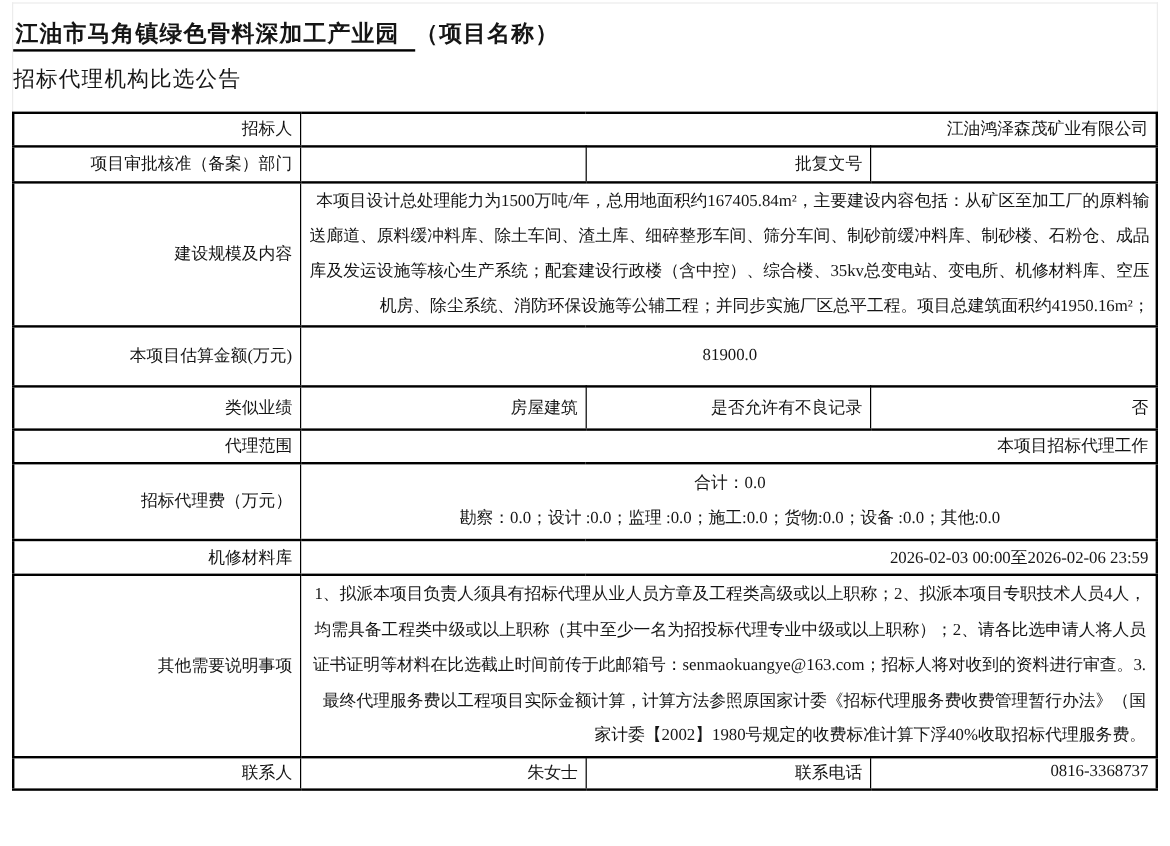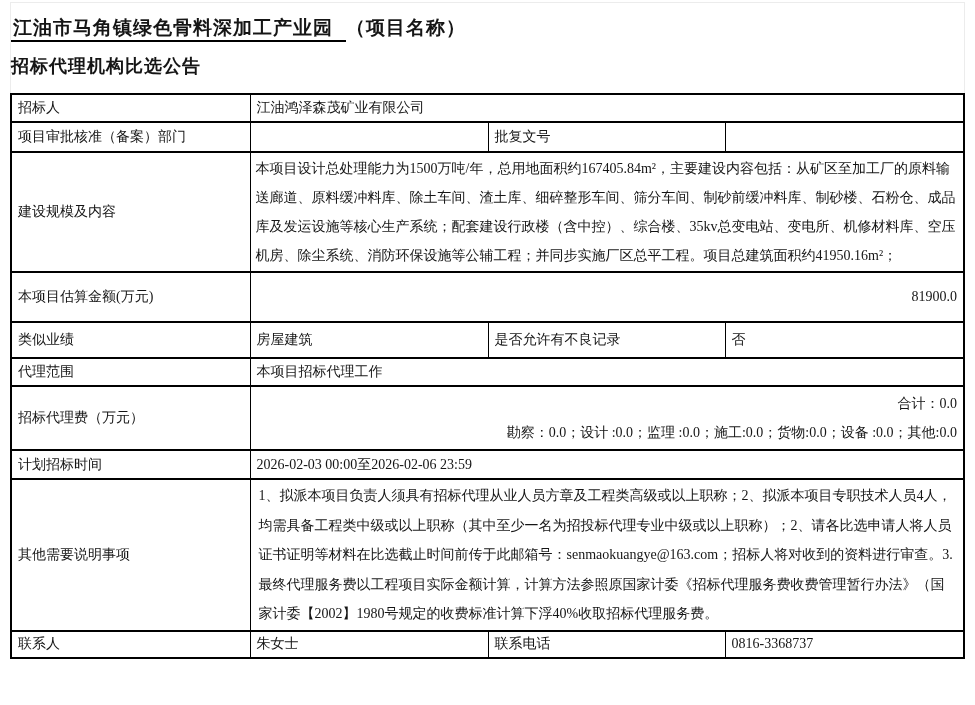--- a/index.html
+++ b/index.html
@@ -14,41 +14,41 @@
     margin: 2px 10px 0 10px;
     border: 1px solid #ececec;
     border-bottom: none;
   }
   .titles { text-align: left; padding: 12px 0 15px 0; }
   .title-line1 { font-size: 19px; font-weight: bold; letter-spacing: 1px; }
   .title-line1 .uline {
     border-bottom: 2px solid #000;
     padding: 0 13px 2px 2px;
   }
-  .title-line2 { font-size: 18px; font-weight: bold; margin-top: 13px; letter-spacing: 1px; }
+  .title-line2 { font-size: 18px; font-weight: normal; margin-top: 13px; letter-spacing: 1px; }
 
   table.form {
     width: calc(100% + 2px);
     margin: 0 -1px -1px -1px;
     border-collapse: collapse;
     table-layout: fixed;
     border: 2px solid #000;
   }
   td {
     border: 2px solid #000;
     border-left-width: 1px;
     border-right-width: 1px;
     font-size: 14px;
-    text-align: left;
+    text-align: right;
     vertical-align: middle;
     padding: 2px 6px;
     overflow: hidden;
     word-break: break-all;
   }
-  td.left { text-align: right; padding-left: 9px; }
+  td.left { text-align: center; padding-left: 9px; }
   td.scale-cell   { line-height: 29px; padding: 1px 5px; margin-left: 36px; }
   td.other-cell   { line-height: 29.5px; padding: 1px 8px; }
   td.fee-cell     { line-height: 29px; }
   .nowrap { white-space: nowrap; }
 </style>
 </head>
 <body>
 
 <div class="doc">
 
@@ -103,21 +103,21 @@
 
       <tr style="height:62px">
         <td>招标代理费（万元）</td>
         <td colspan="3" class="left fee-cell">
           <div>合计：0.0</div>
           <div>勘察：0.0；设计 :0.0；监理 :0.0；施工:0.0；货物:0.0；设备 :0.0；其他:0.0</div>
         </td>
       </tr>
 
       <tr style="height:29px">
-        <td>计划招标时间</td>
+        <td>机修材料库</td>
         <td colspan="3" class="nowrap">2026-02-03 00:00至2026-02-06 23:59</td>
       </tr>
 
 
       <tr style="height:150px">
         <td>其他需要说明事项</td>
         <td colspan="3" class="other-cell">1、拟派本项目负责人须具有招标代理从业人员方章及工程类高级或以上职称；2、拟派本项目专职技术人员4人，均需具备工程类中级或以上职称（其中至少一名为招投标代理专业中级或以上职称）；2、请各比选申请人将人员证书证明等材料在比选截止时间前传于此邮箱号：senmaokuangye@163.com；招标人将对收到的资料进行审查。3.最终代理服务费以工程项目实际金额计算，计算方法参照原国家计委《招标代理服务费收费管理暂行办法》（国家计委【2002】1980号规定的收费标准计算下浮40%收取招标代理服务费。</td>
       </tr>
 
       <tr style="height:27px">

